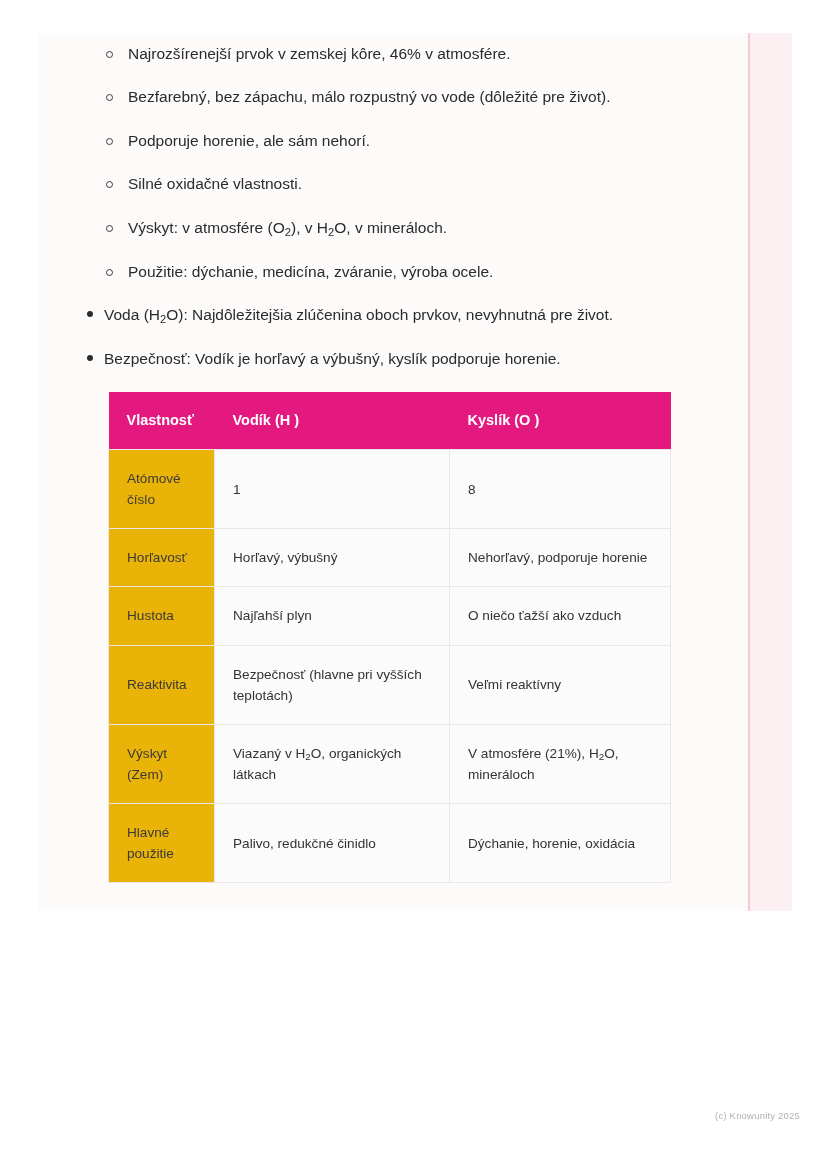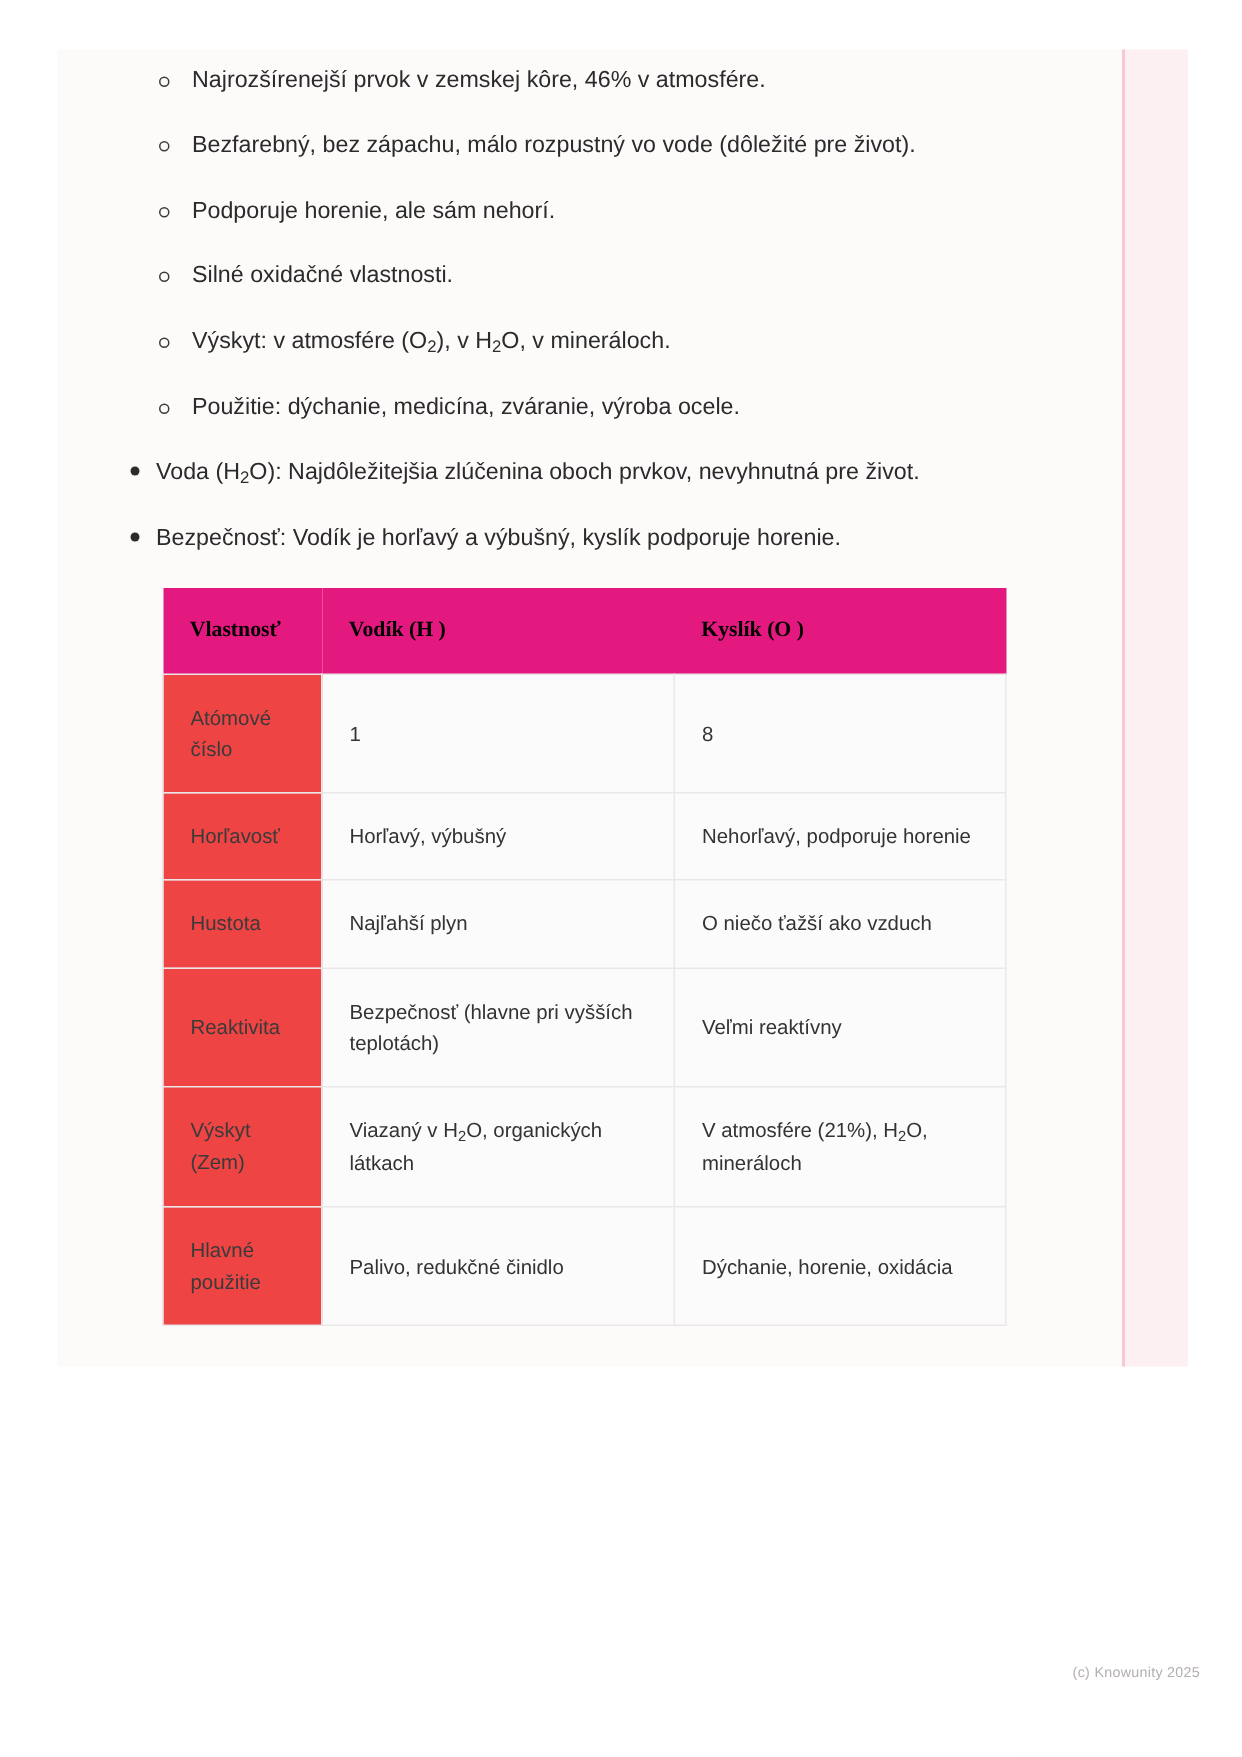--- a/index.html
+++ b/index.html
@@ -82,43 +82,42 @@
   sub { font-size: 0.72em; vertical-align: -0.25em; }
   
   table.compare {
     margin: 9px 0 0 10px;
     border-collapse: collapse;
     width: 562px;
     table-layout: fixed;
   }
   table.compare th {
     background: #e3197f;
-    color: #000000;
+    color: #ffffff;
     font-size: 14.5px;
     font-weight: bold;
     text-align: left;
     padding: 19px 18px;
     border: none;
     line-height: 1.35;
-    font-family: Liberation Serif, serif;
   }
   table.compare th.c0 { width: 106px; }
   table.compare th.c1 { width: 235px; }
   table.compare th.c2 { width: 221px; }
   table.compare td {
     font-size: 13.6px;
     color: #333333;
     padding: 18px 18px;
     line-height: 1.55;
     vertical-align: middle;
     border: 1px solid #ebe7e9;
     background: #fcfbfc;
   }
   table.compare td.keycol {
-    background: #ef4444;
+    background: #eab308;
     color: #3a3a3a;
   }
   #footer-credit {
     position: absolute;
     right: 28px; bottom: 50px;
     font-size: 9.5px;
     color: #b5aeb1;
     letter-spacing: .2px;
   }
 </style>

